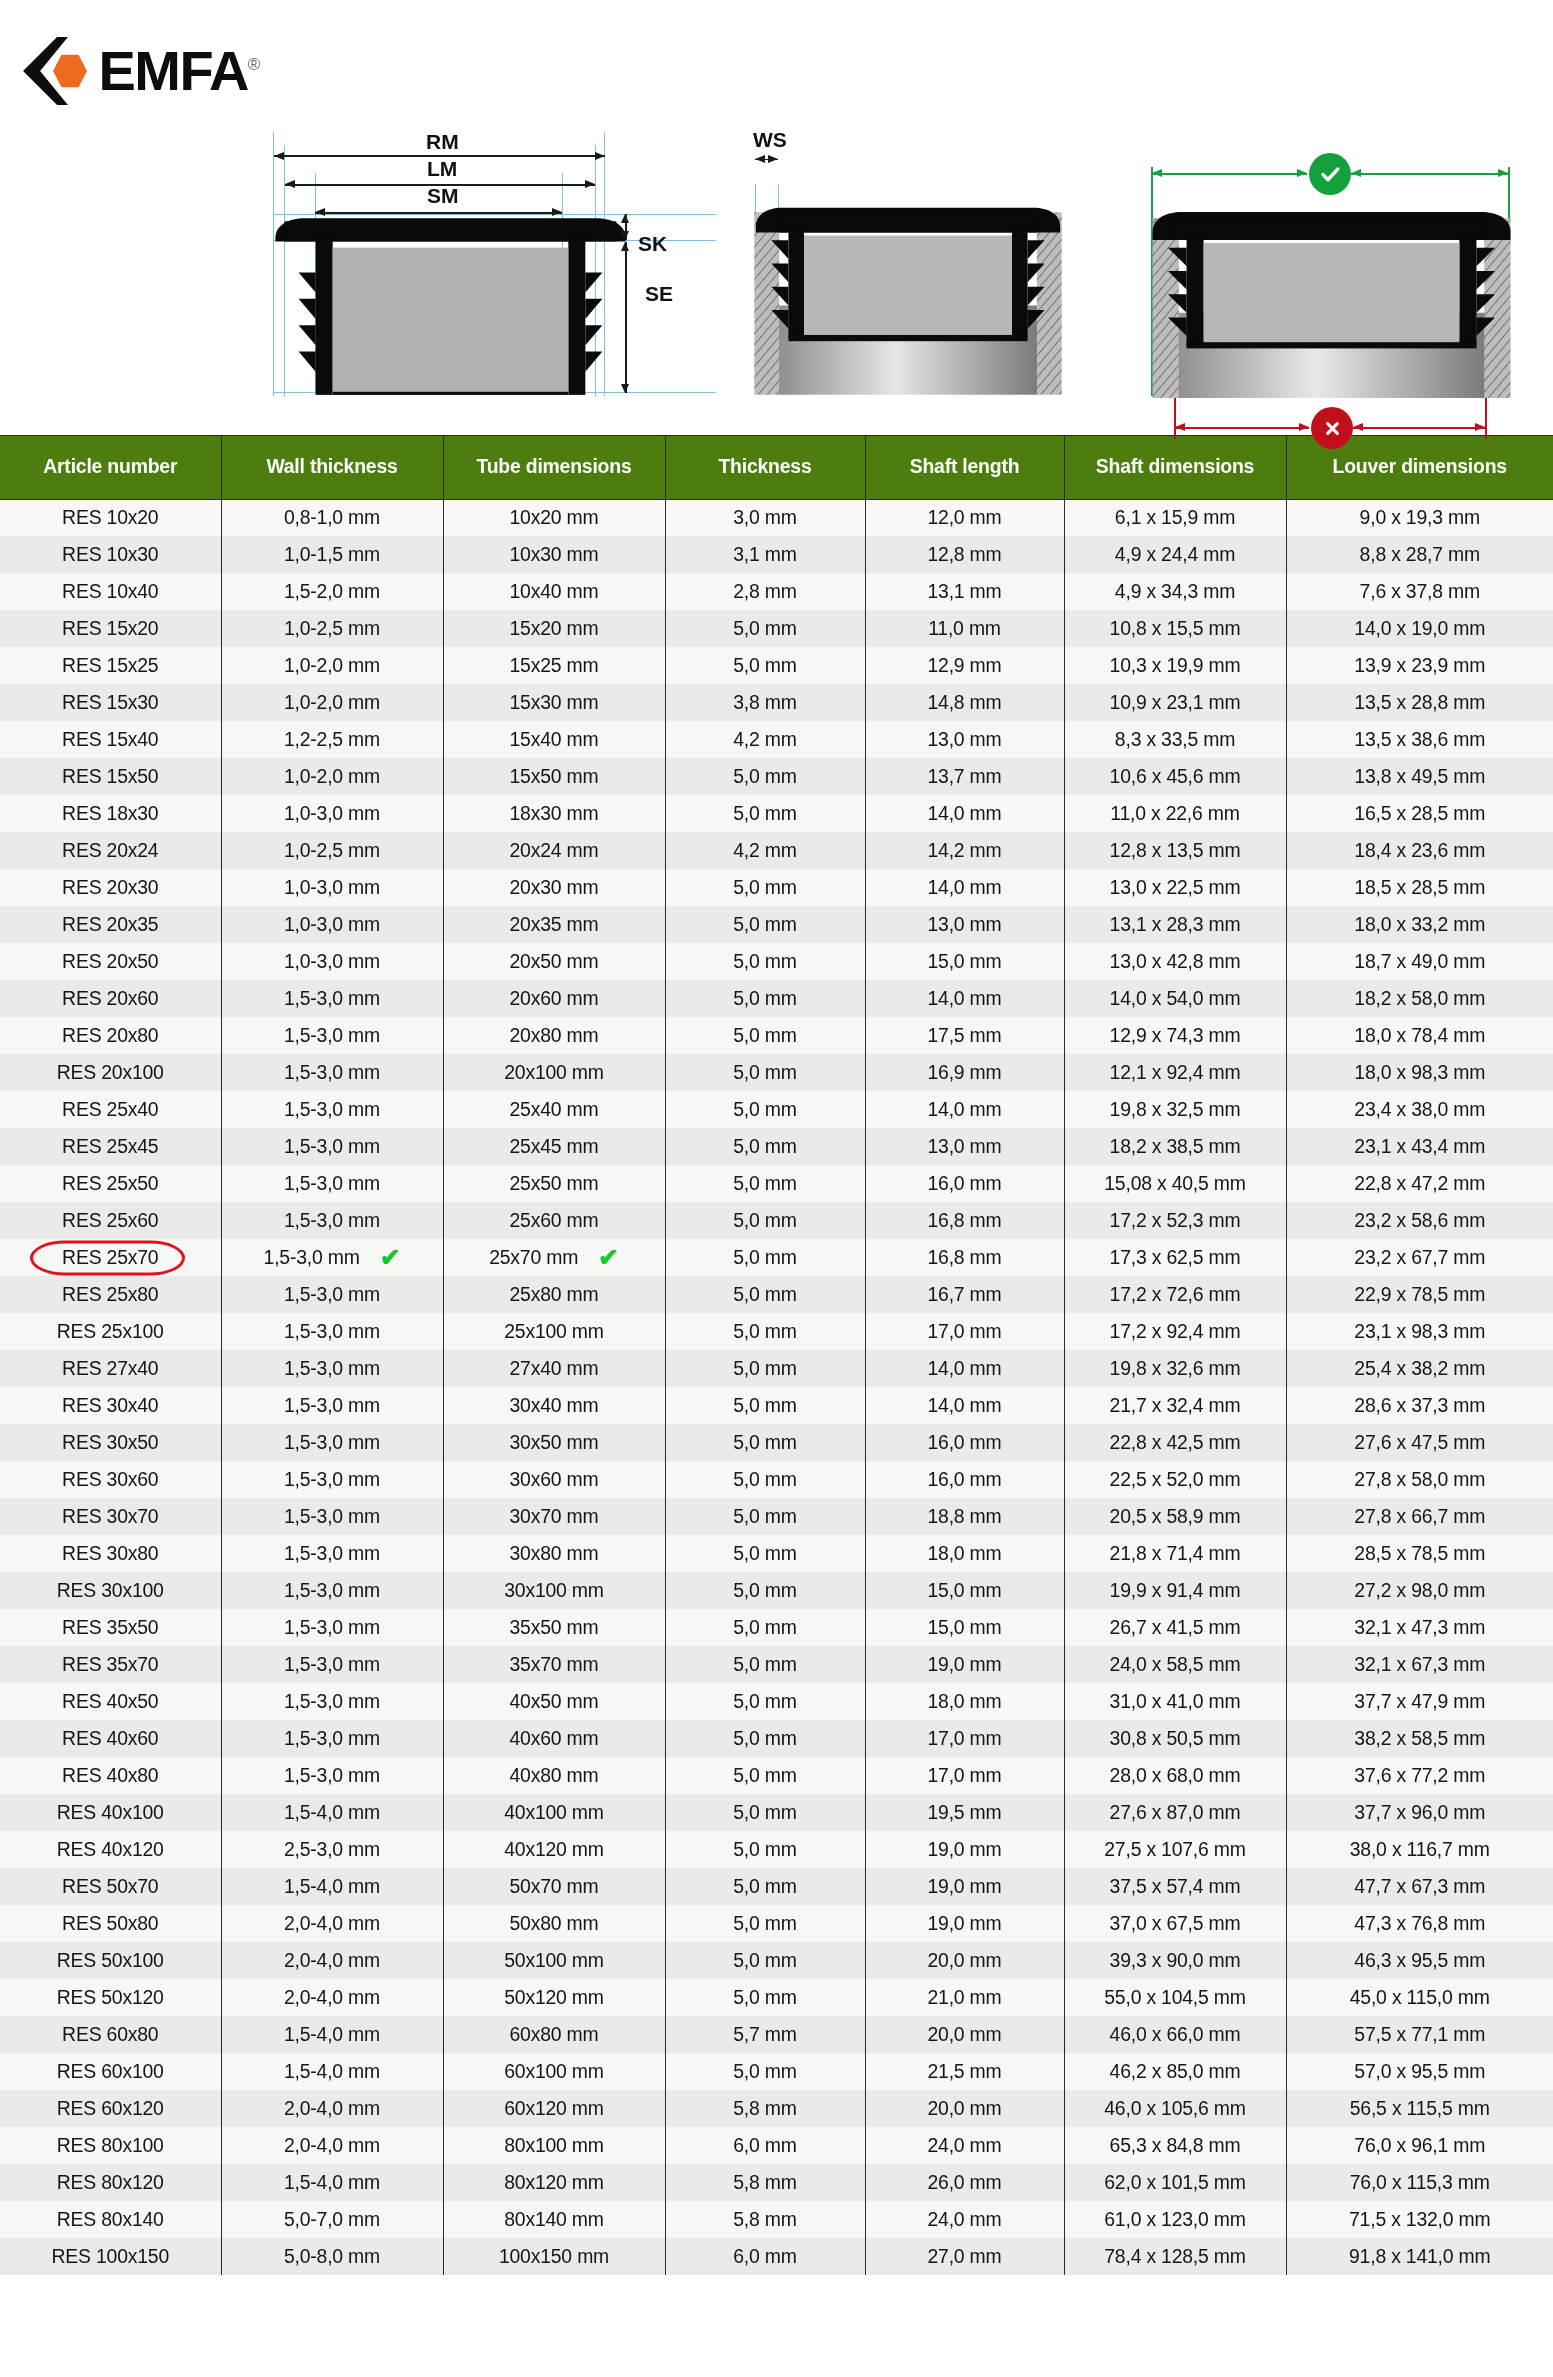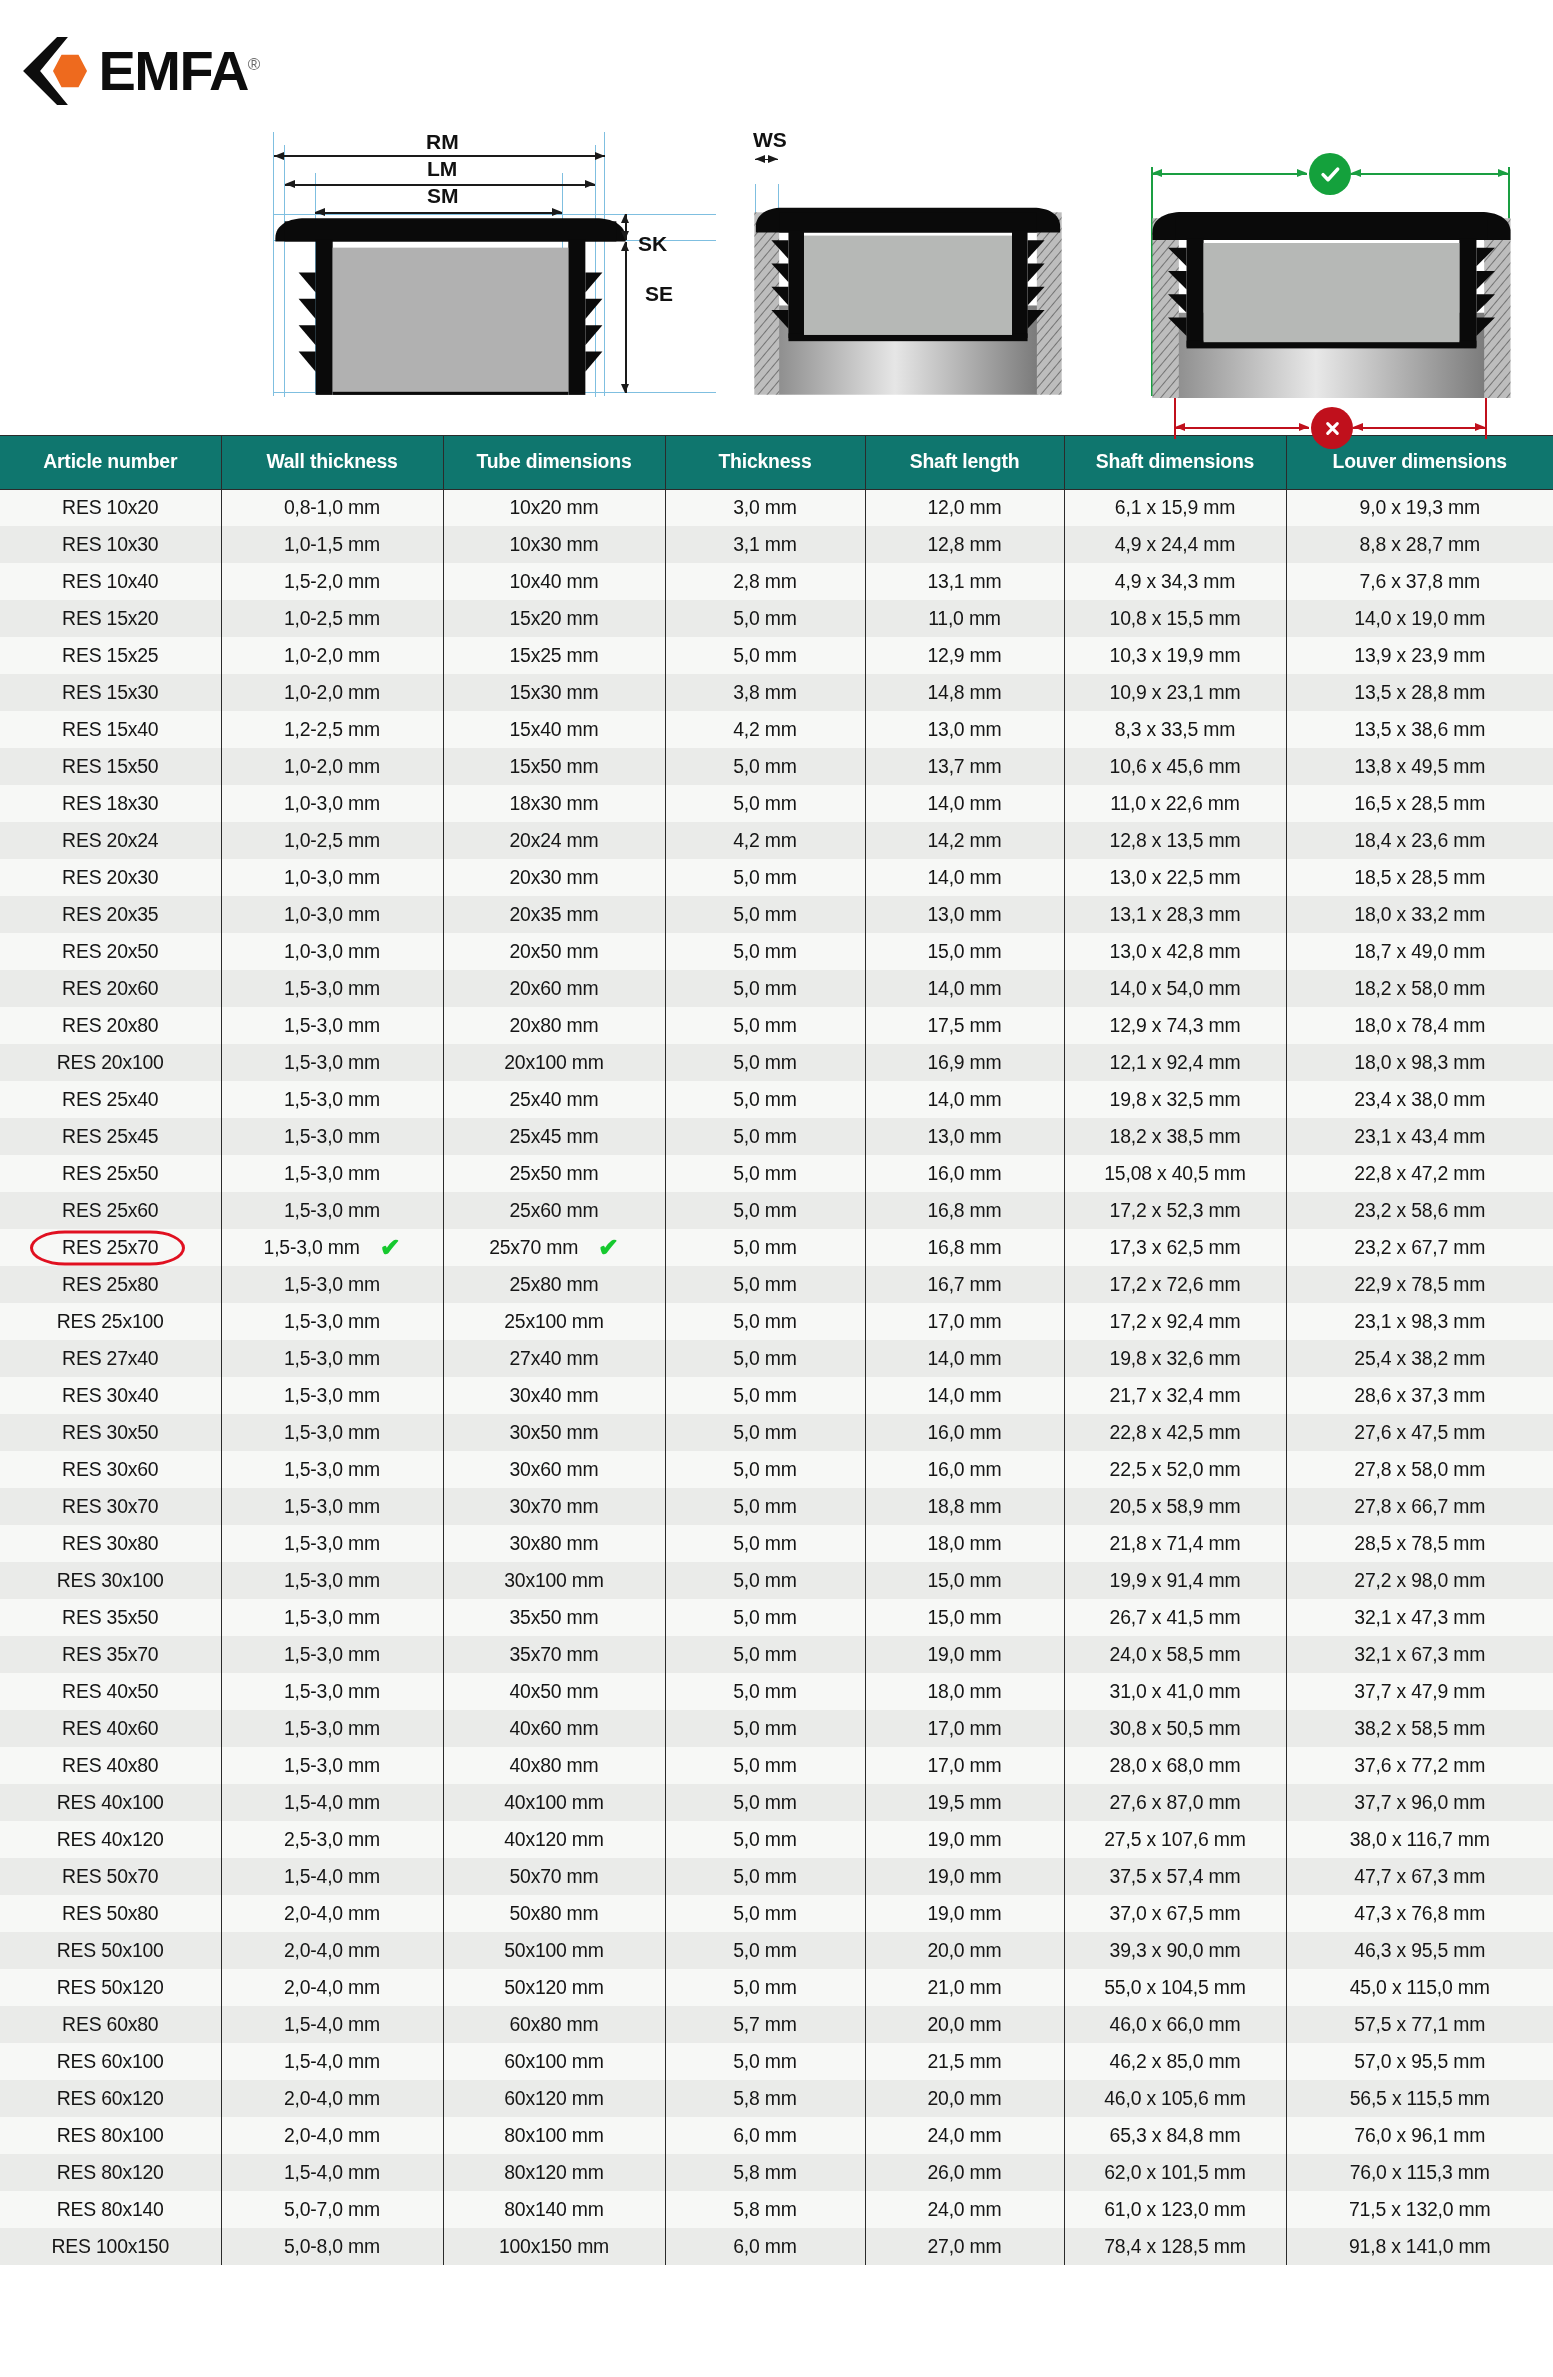--- a/index.html
+++ b/index.html
@@ -138,26 +138,26 @@
   .table-wrap {
     width: 1553px;
     border-top: 1.6px solid #2b2b2b;
   }
   table.spec {
     border-collapse: collapse;
     width: 1553px;
     table-layout: fixed;
   }
   table.spec thead th {
-    background: #0f766e;
+    background: #4d7c0f;
     color: #ffffff;
     font-family: "Liberation Sans", sans-serif;
     font-weight: bold;
     font-size: 19.4px;
-    height: 53px;
+    height: 63px;
     border-right: 1.6px solid #2b2b2b;
     border-bottom: 1.6px solid #2b2b2b;
     padding: 0 4.7px;
     line-height: 1.12;
     letter-spacing: -0.2px;
   }
   table.spec thead th:last-child { border-right: none; }
 
   table.spec tbody td {
     font-family: "Liberation Sans", sans-serif;

